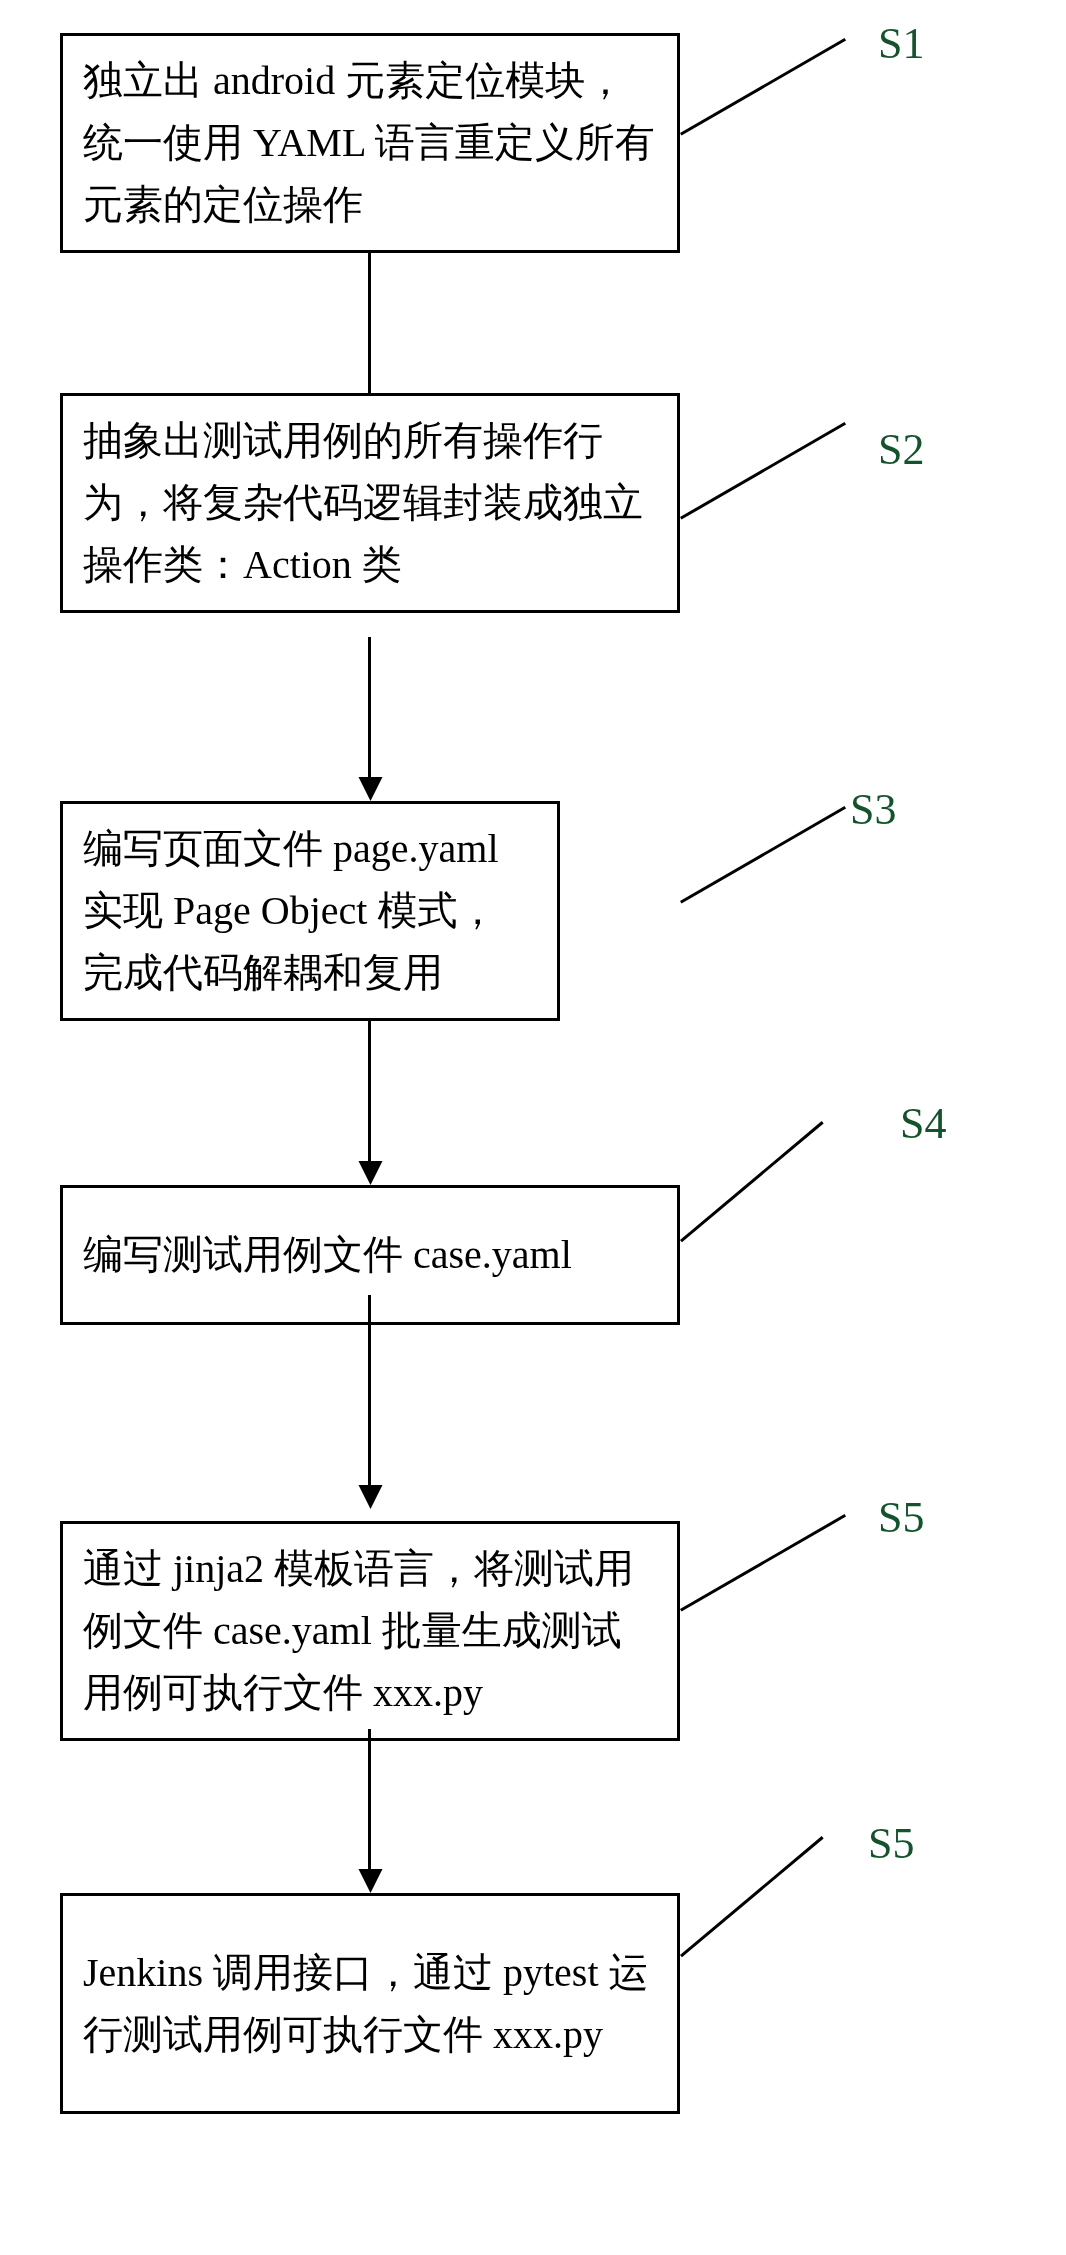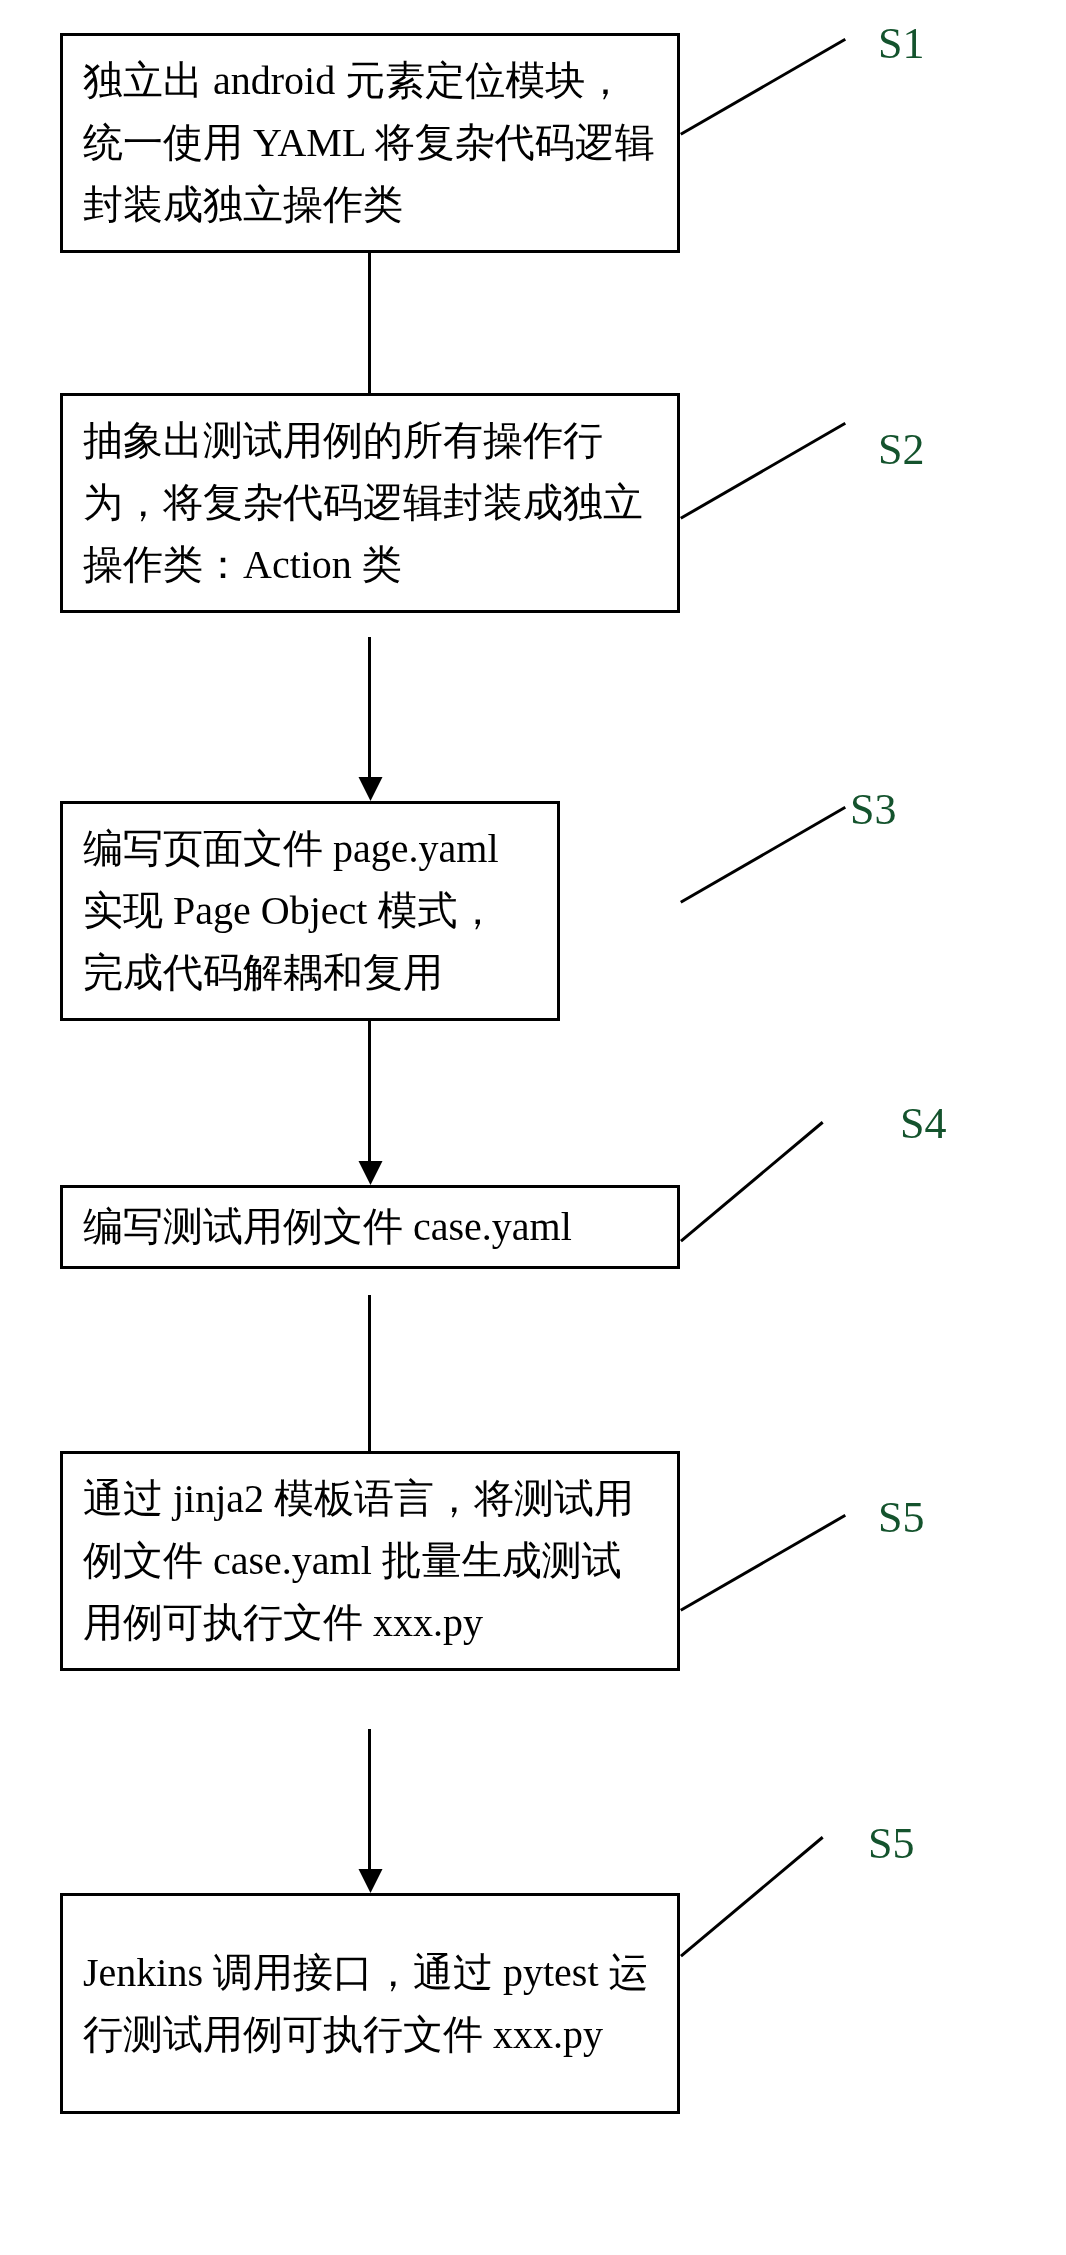--- a/index.html
+++ b/index.html
@@ -53,21 +53,21 @@
     border-top: 24px solid #000;
     transform: translateX(-10.5px);
   }
 </style>
 </head>
 <body>
 
 <div class="canvas">
 
   <div class="node" style="left:60px; top:33px; width:620px; height:220px;">
-    <span>独立出 android 元素定位模块，统一使用 YAML 将复杂代码逻辑封装成独立操作类</span>
+    <span>独立出 android 元素定位模块，统一使用 YAML 语言重定义所有元素的定位操作</span>
   </div>
   <div class="leader" style="left:680px; top:133px; width:190px; transform:rotate(-30deg);"></div>
   <div class="label" style="left:878px; top:18px;">S1</div>
 
   <div class="arrow-stem" style="left:368px; top:253px; height:140px;"></div>
   <div class="arrow-head" style="left:369px; top:393px;"></div>
 
   <div class="node" style="left:60px; top:393px; width:620px; height:220px;justify-content:center;">
     <span>抽象出测试用例的所有操作行为，将复杂代码逻辑封装成独立操作类：Action 类</span>
   </div>
@@ -79,30 +79,30 @@
 
   <div class="node" style="left:60px; top:801px; width:500px; height:220px;">
     <span>编写页面文件 page.yaml 实现 Page Object 模式，完成代码解耦和复用</span>
   </div>
   <div class="leader" style="left:680px; top:901px; width:190px; transform:rotate(-30deg);"></div>
   <div class="label" style="left:850px; top:784px;">S3</div>
 
   <div class="arrow-stem" style="left:368px; top:1021px; height:140px;"></div>
   <div class="arrow-head" style="left:369px; top:1161px;"></div>
 
-  <div class="node" style="left:60px; top:1185px; width:620px; height:84px;">
+  <div class="node" style="left:60px; top:1185px; width:620px; height:140px;">
     <span>编写测试用例文件 case.yaml</span>
   </div>
   <div class="leader" style="left:680px; top:1240px; width:185px; transform:rotate(-40deg);"></div>
   <div class="label" style="left:900px; top:1098px;">S4</div>
 
   <div class="arrow-stem" style="left:368px; top:1295px; height:190px;"></div>
   <div class="arrow-head" style="left:369px; top:1485px;"></div>
 
-  <div class="node" style="left:60px; top:1451px; width:620px; height:220px;">
+  <div class="node" style="left:60px; top:1521px; width:620px; height:220px;">
     <span>通过 jinja2 模板语言，将测试用例文件 case.yaml 批量生成测试用例可执行文件 xxx.py</span>
   </div>
   <div class="leader" style="left:680px; top:1609px; width:190px; transform:rotate(-30deg);"></div>
   <div class="label" style="left:878px; top:1492px;">S5</div>
 
   <div class="arrow-stem" style="left:368px; top:1729px; height:140px;"></div>
   <div class="arrow-head" style="left:369px; top:1869px;"></div>
 
   <div class="node" style="left:60px; top:1893px; width:620px; height:221px;">
     <span>Jenkins 调用接口，通过 pytest 运行测试用例可执行文件 xxx.py</span>

